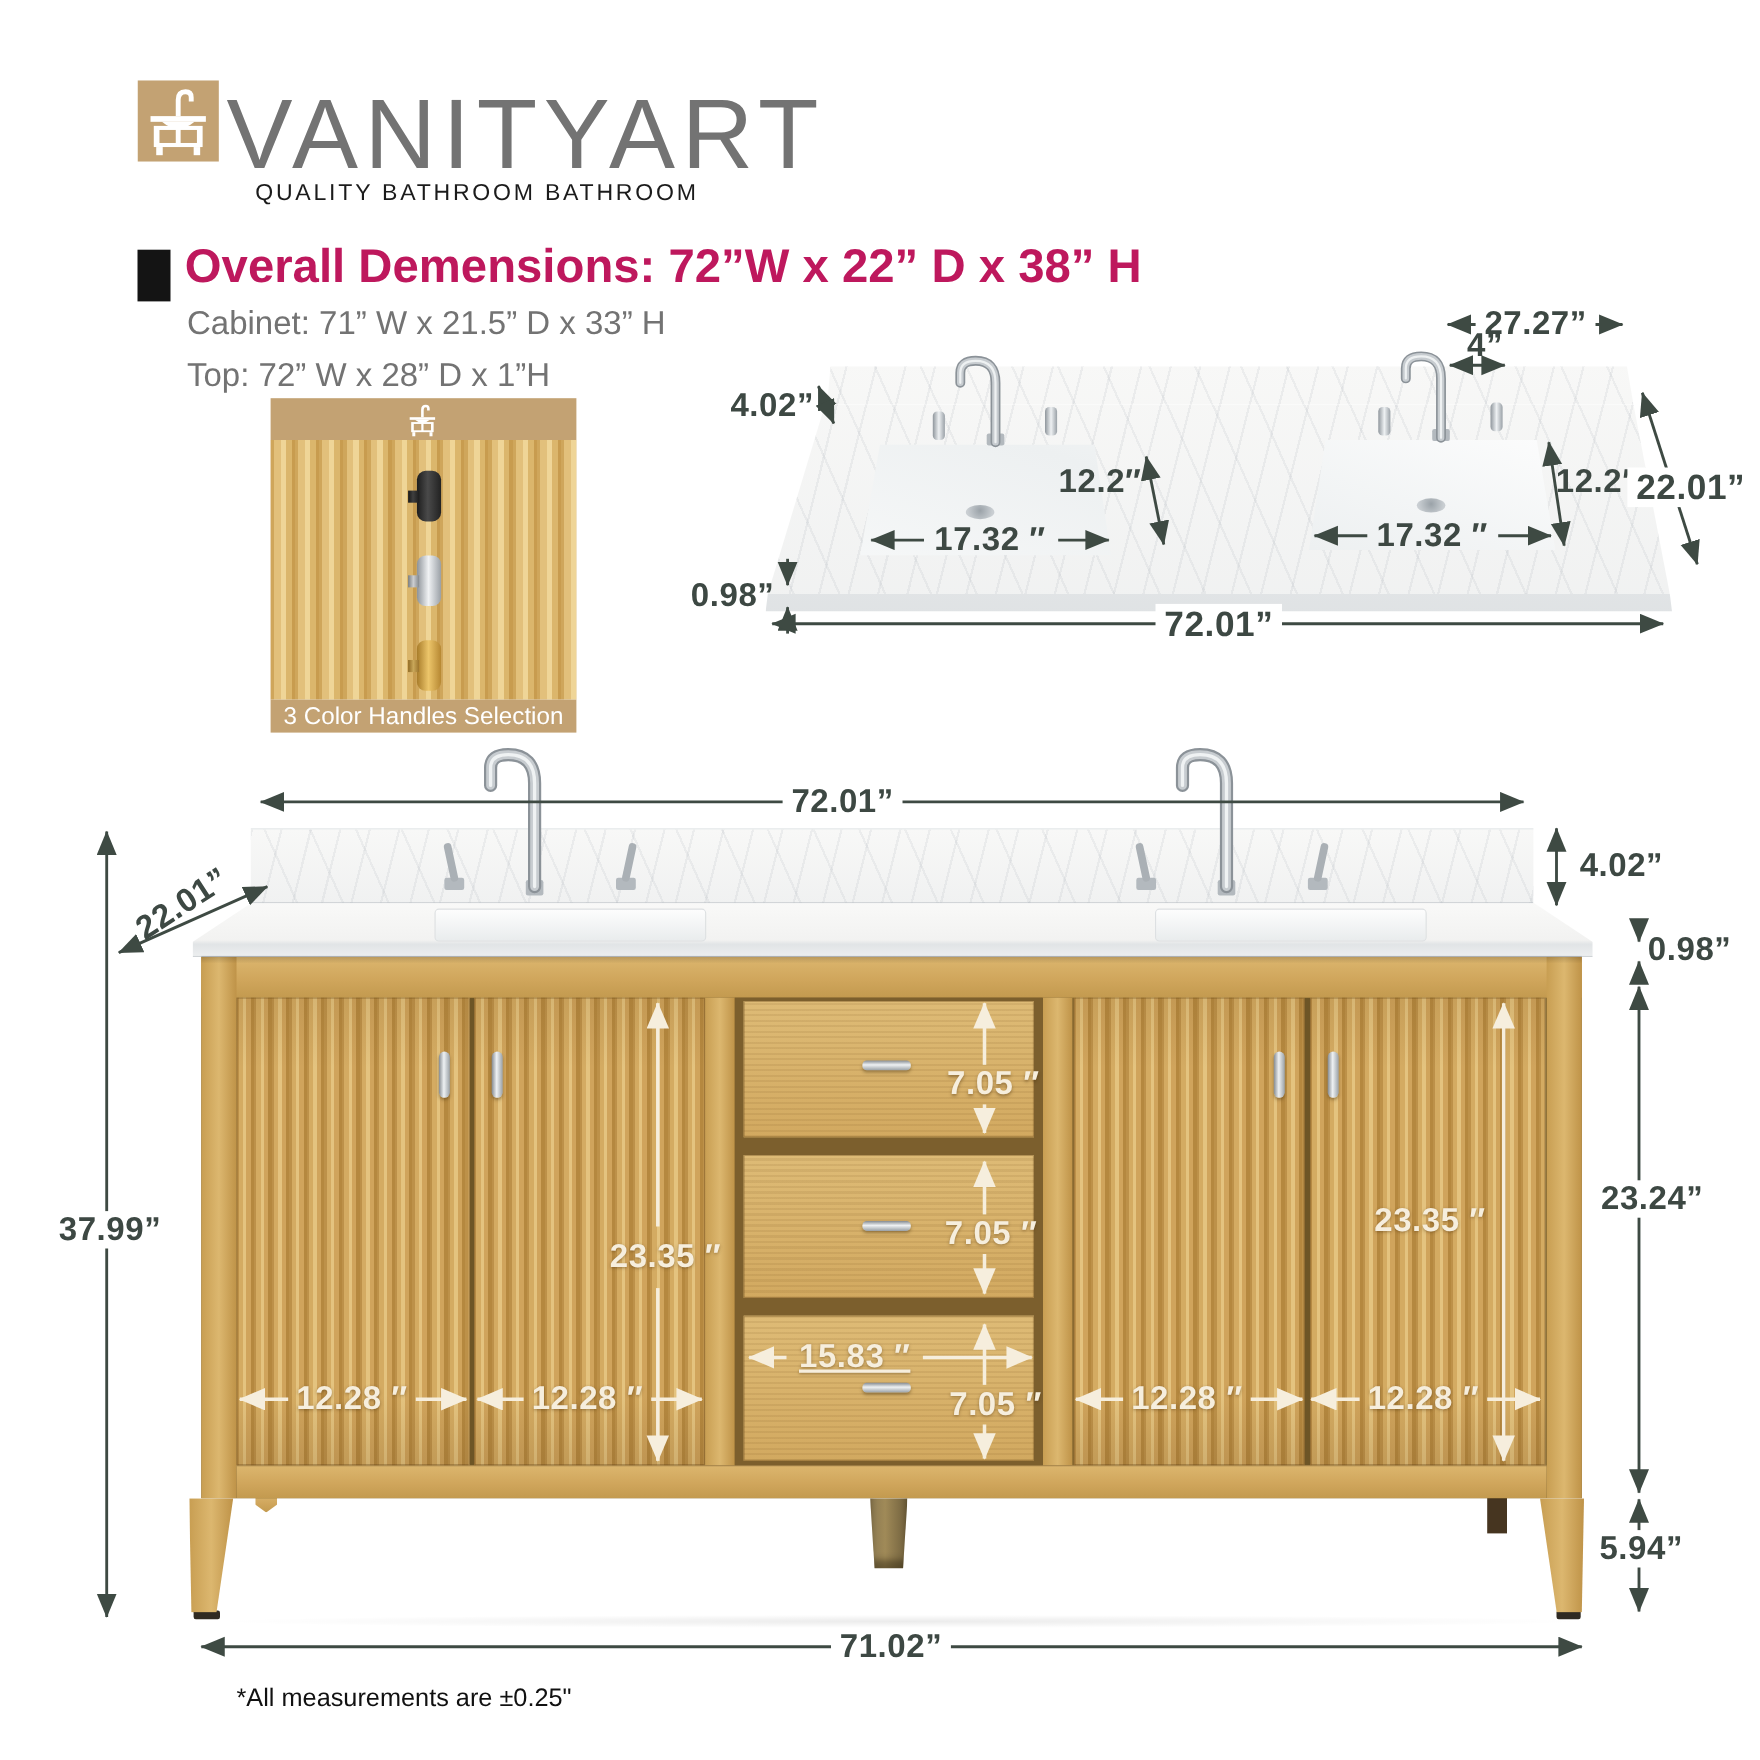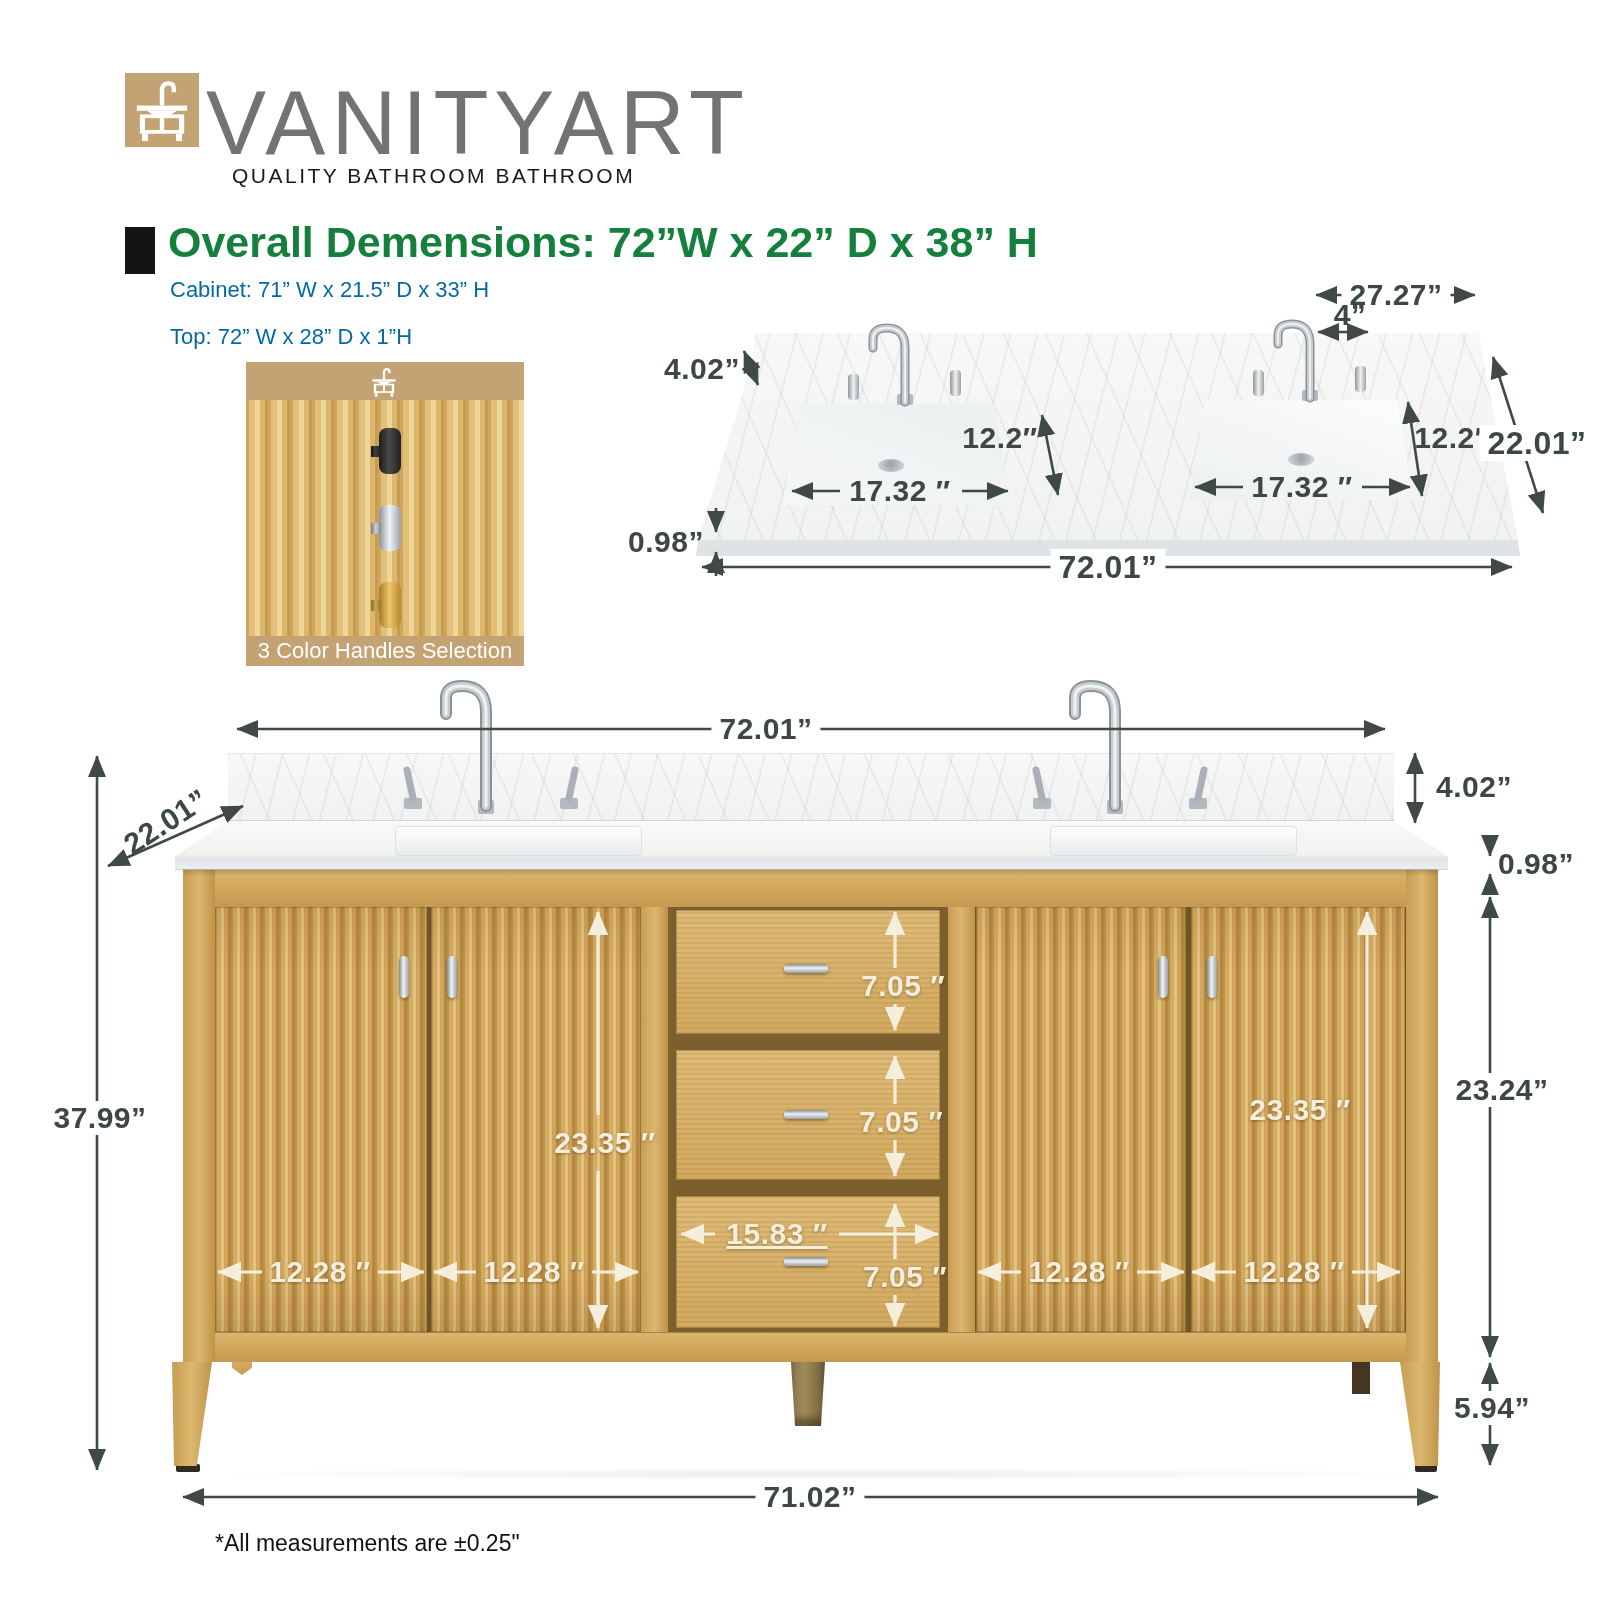--- a/index.html
+++ b/index.html
@@ -2,22 +2,22 @@
 <html><head>
 <meta charset="utf-8">
 <style>
   html,body{margin:0;padding:0;background:#fff;}
   #stage{position:relative;width:1600px;height:1600px;background:#fff;overflow:hidden;
          font-family:"Liberation Sans",sans-serif;}
   .abs{position:absolute;}
   
   .brand-name{font-weight:400;font-size:90px;letter-spacing:6px;color:#737373;line-height:1;}
   .tagline{font-weight:400;font-size:21px;letter-spacing:2.5px;color:#1b1b1b;}
-  .spec-title{font-weight:700;font-size:43px;color:#15803d;line-height:1.1;}
-  .spec-line{font-weight:400;font-size:22px;color:#0369a1;line-height:1.1;}
+  .spec-title{font-weight:700;font-size:43px;color:#be185d;line-height:1.1;}
+  .spec-line{font-weight:400;font-size:30px;color:#737373;line-height:1.1;}
   .footnote{font-weight:400;font-size:23px;color:#111;}
   .dim{position:absolute;transform:translate(-50%,-50%);font-weight:700;font-size:30px;
        color:#3d4843;white-space:nowrap;z-index:60;letter-spacing:.5px;line-height:1;}
   .dim.big{font-size:32px;}
   .dim.bg{background:#fff;padding:2px 8px;}
   .dim.rot{transform:translate(-50%,-50%) rotate(-33deg);}
   .dimw{position:absolute;transform:translate(-50%,-50%);font-weight:700;font-size:30px;
         color:#f6eedd;white-space:nowrap;z-index:60;letter-spacing:.5px;line-height:1;
         text-shadow:0 1px 3px rgba(70,45,10,.45);}
   

